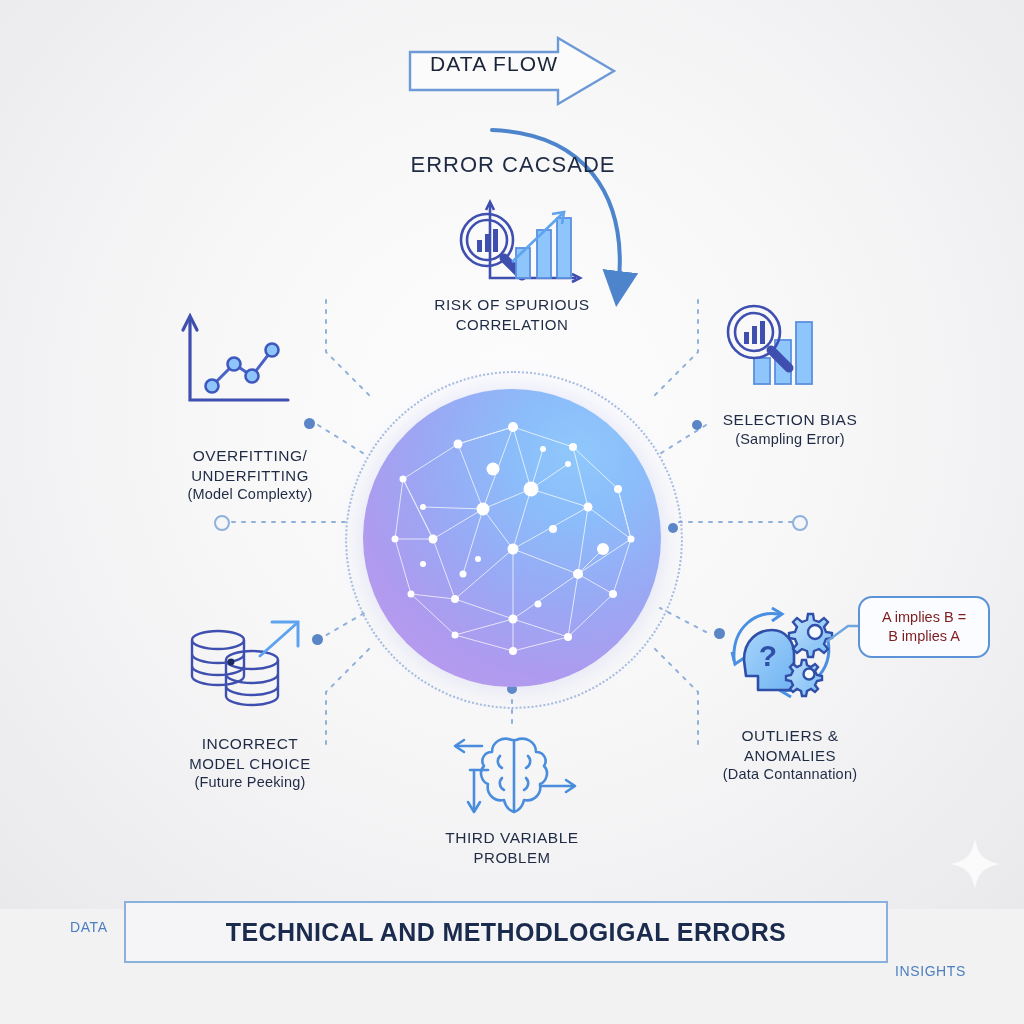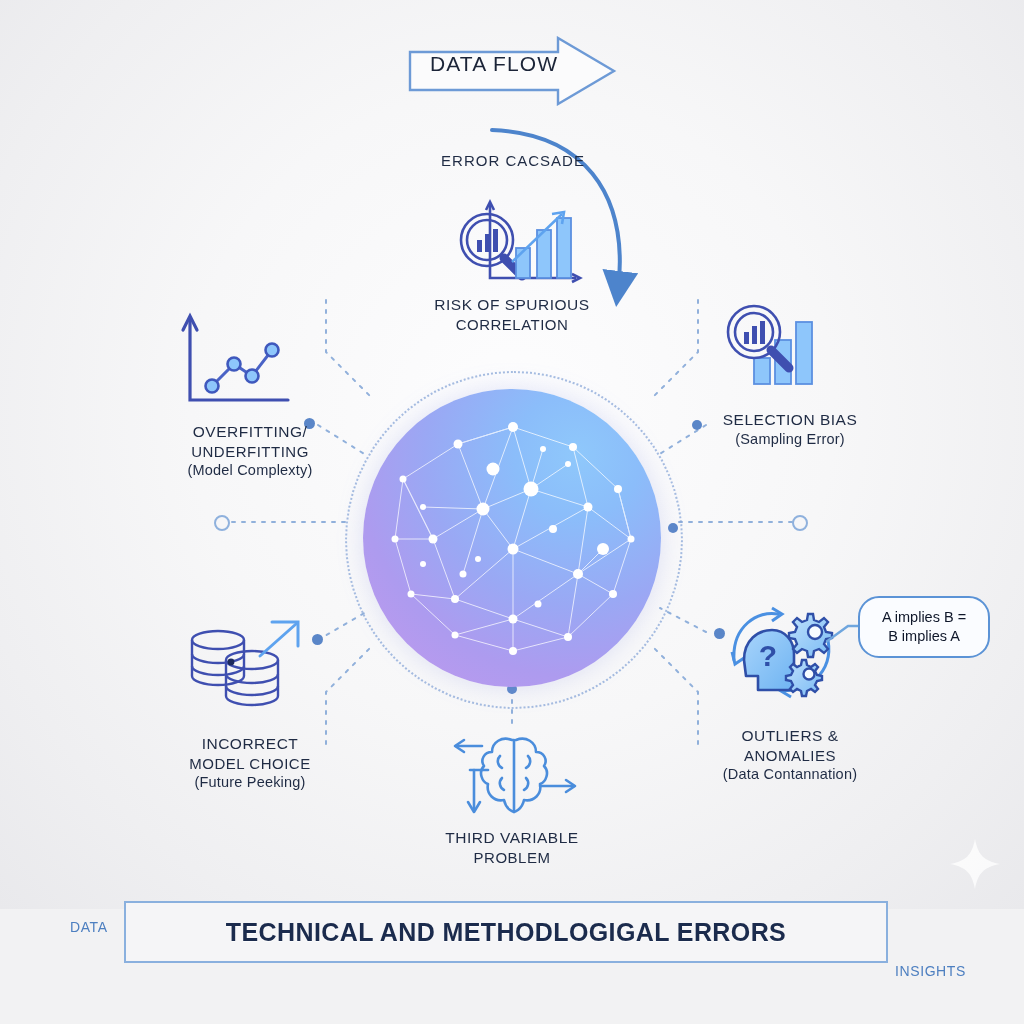--- a/index.html
+++ b/index.html
@@ -28,21 +28,21 @@
   .cap .sub{font-size:14.5px;letter-spacing:.2px;}
 
   
   .flowwrap{left:408px;top:36px;width:210px;height:70px;}
   .flowlabel{
     left:430px;top:52px;
     font-size:21px;color:#1b2438;letter-spacing:1.1px;
   }
 
   
-  .errcas{left:388px;top:152px;width:250px;font-size:15px;letter-spacing:1px;color:#1f2b44;text-align:center;}
+  .errcas{left:388px;top:152px;width:250px;font-size:22px;letter-spacing:1px;color:#1f2b44;text-align:center;}
 
   
   .globe{
     left:363px;top:389px;width:298px;height:298px;border-radius:50%;
     background:
       radial-gradient(circle at 72% 22%, #8fc8fb 0%, #8bbdfa 20%, #9aa8f4 48%, #ad9bef 70%, #bb9aee 88%, #c4a3f0 100%);
     box-shadow:0 0 26px rgba(150,160,230,.28);
     overflow:hidden;
   }
   .orbit{
@@ -50,23 +50,23 @@
     border:2px dotted #8aa8d8;opacity:.75;
   }
 
   
   .dot{border-radius:50%;background:#5a86c8;}
   .ring{border-radius:50%;border:2px solid #8fb1dd;background:#f6f6f8;}
 
   
   .callout{
     left:858px;top:596px;width:128px;height:58px;
-    border:2px solid #5b93d6;border-radius:21px;background:#fafcff;
+    border:2px solid #5b93d6;border-radius:14px;background:#fafcff;
     display:flex;align-items:center;justify-content:center;
-    font-size:14.5px;color:#0f172a;line-height:1.3;text-align:center;
+    font-size:14.5px;color:#7f1d1d;line-height:1.3;text-align:center;
   }
 
   
   .banner{
     left:124px;top:901px;width:760px;height:58px;
     border:2px solid #8ab0de;background:#f5f5f7;
     display:flex;align-items:center;justify-content:center;
   }
   .banner span{
     font-size:25px;font-weight:bold;color:#1b2b4d;letter-spacing:.4px;
@@ -331,21 +331,21 @@
       <path d="M7 22 L14 8 L21 22"></path>
     </g>
     <path d="M36 78 L58 56 L76 68 L96 42" fill="none" stroke="#4a63c6" stroke-width="3"></path>
     <g fill="#8ec6fb" stroke="#3f58bd" stroke-width="2.6">
       <circle cx="36" cy="78" r="6.5"></circle>
       <circle cx="58" cy="56" r="6.5"></circle>
       <circle cx="76" cy="68" r="6.5"></circle>
       <circle cx="96" cy="42" r="6.5"></circle>
     </g>
   </svg>
-  <div class="abs cap" style="left:140px;top:422px;width:220px;">
+  <div class="abs cap" style="left:140px;top:446px;width:220px;">
     <div class="t1">OVERFITTING/</div>
     <div class="t2">UNDERFITTING</div>
     <div class="sub">(Model Complexty)</div>
   </div>
 
   <div class="abs sidelbl" style="left:70px;top:919px;">DATA</div>
   <div class="abs banner">
     <span>TECHNICAL AND METHODLOGIGAL ERRORS</span>
   </div>
   <div class="abs sidelbl" style="left:895px;top:919px;margin-top:44px;">INSIGHTS</div>

